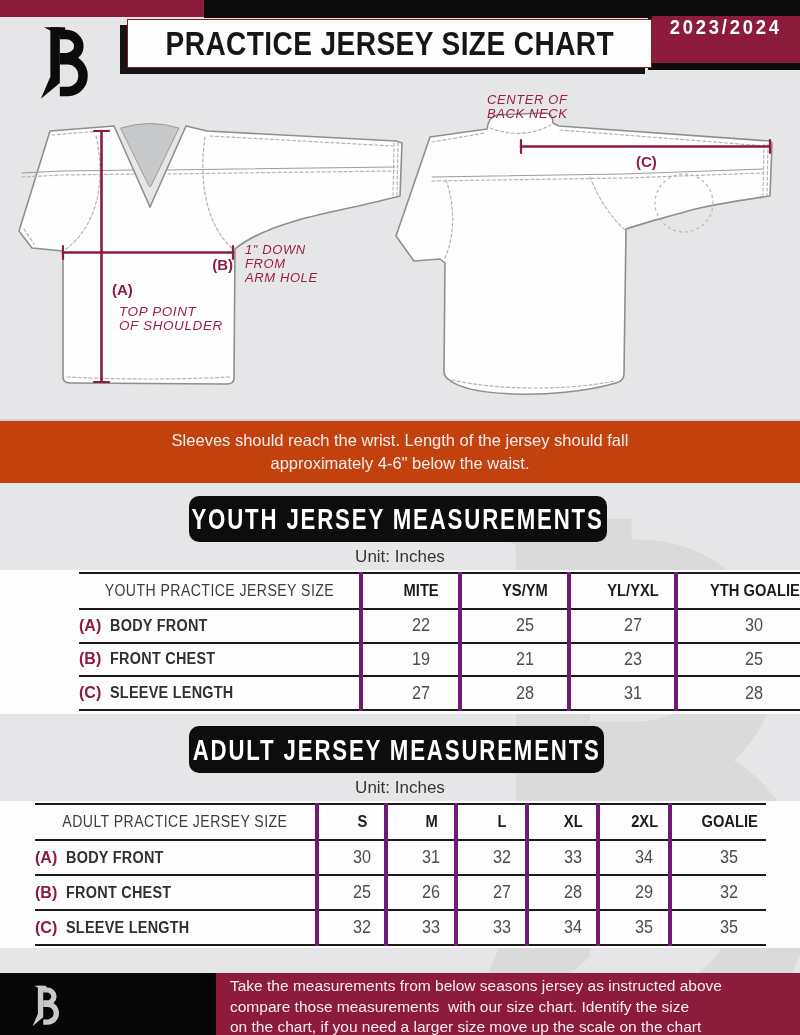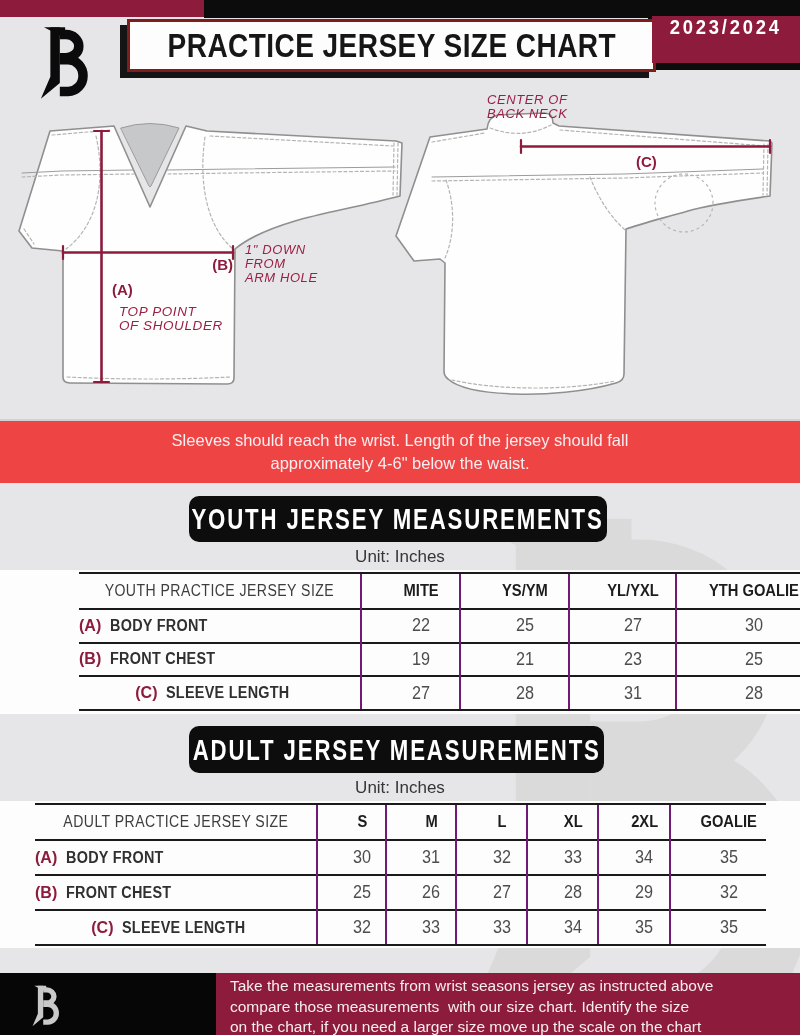--- a/index.html
+++ b/index.html
@@ -18,35 +18,35 @@
   .season-box{
     left:652px;top:16px;width:148px;height:47px;background:#8d1b3c;
     display:flex;justify-content:center;
   }
   .season-box span{
     color:#fff;font-weight:bold;font-size:20px;letter-spacing:3px;
     display:inline-block;transform:scaleX(.92);
   }
   .title-box{
     left:127px;top:19px;width:523px;height:47px;background:#fdfdfd;
-    border:3px solid #7f1d1d;box-shadow:-7px 6px 0 0 #151515;
+    border:1px solid #7f1d1d;box-shadow:-7px 6px 0 0 #151515;
     display:flex;align-items:center;justify-content:center;
   }
   .title-box span{
     color:#161616;font-weight:bold;font-size:33px;letter-spacing:.5px;
     white-space:nowrap;display:inline-block;transform:scaleX(.85);
   }
   .logo-top{left:26px;top:24px;}
 
   
   .watermark{left:400px;top:480px;pointer-events:none;}
 
   
   .banner{
-    left:0;top:419px;width:800px;height:64px;background:#ef4444;
+    left:0;top:419px;width:800px;height:64px;background:#c2410c;
     border-top:2px solid #d2d2d5;box-sizing:border-box;
     display:flex;flex-direction:column;align-items:center;justify-content:center;
     color:#f6eef1;font-size:16.5px;line-height:23.5px;text-align:center;
   }
 
   
   .band-white{left:0;width:800px;background:#fdfdfd;}
   .bw-youth{top:570px;height:144px;}
   .bw-adult{top:801px;height:147px;}
   .pill{
@@ -68,22 +68,22 @@
   
   table.sizing{
     border-collapse:collapse;table-layout:fixed;
     background:transparent;
   }
   .tbl-youth{left:35px;top:572px;width:731px;height:139px;margin-left:44px;}
   .tbl-adult{left:35px;top:803px;width:731px;height:143px;}
   table.sizing th,table.sizing td{
     border-top:2px solid #1a1a1a;padding:0;vertical-align:middle;
   }
-  table.sizing tr:last-child td{border-bottom:2px solid #1a1a1a;text-align:center;}
-  table.sizing th + th,table.sizing td + td{border-left:2px solid #701a75;padding-left:21px;}
+  table.sizing tr:last-child td{border-bottom:2px solid #1a1a1a;}
+  table.sizing th + th,table.sizing td + td{border-left:4px solid #701a75;padding-left:21px;}
   table.sizing thead tr{height:36px;}
   th.size-head{text-align:center;}
   th.size-head span{
     display:inline-block;transform:scaleX(.92);font-size:16px;font-weight:bold;color:#1c1c1c;
     white-space:nowrap;
   }
   th.label-head span{
     display:inline-block;transform:scaleX(.88);font-size:16px;font-weight:normal;
     color:#3d3d3d;letter-spacing:.5px;white-space:nowrap;
   }
@@ -333,18 +333,18 @@
   <div class="abs footer-maroon"></div>
 
   <svg class="abs logo-bottom" width="34" height="44" viewBox="0 0 52 74">
     <path d="M8,3 h20 v8 h-5 z" fill="#c9c9c9"></path>
     <path d="M14,3 L23,3 L23,56 L5,71 L14,50 Z" fill="#c9c9c9"></path>
     <path d="M23,10 h6 a12,11 0 1 1 0,22 h-6 M23,34 h8 a14,15 0 1 1 0,30 h-8" fill="none" stroke="#c9c9c9" stroke-width="9"></path>
   </svg>
   <div class="abs footer-brand">BREAKAWAY</div>
 
   <div class="abs footer-note">
-    <div>Take the measurements from wrist seasons jersey as instructed above</div>
+    <div>Take the measurements from below seasons jersey as instructed above</div>
     <div>compare those measurements  with our size chart. Identify the size</div>
     <div>on the chart, if you need a larger size move up the scale on the chart</div>
   </div>
 
 </div>
 
 </body></html>

